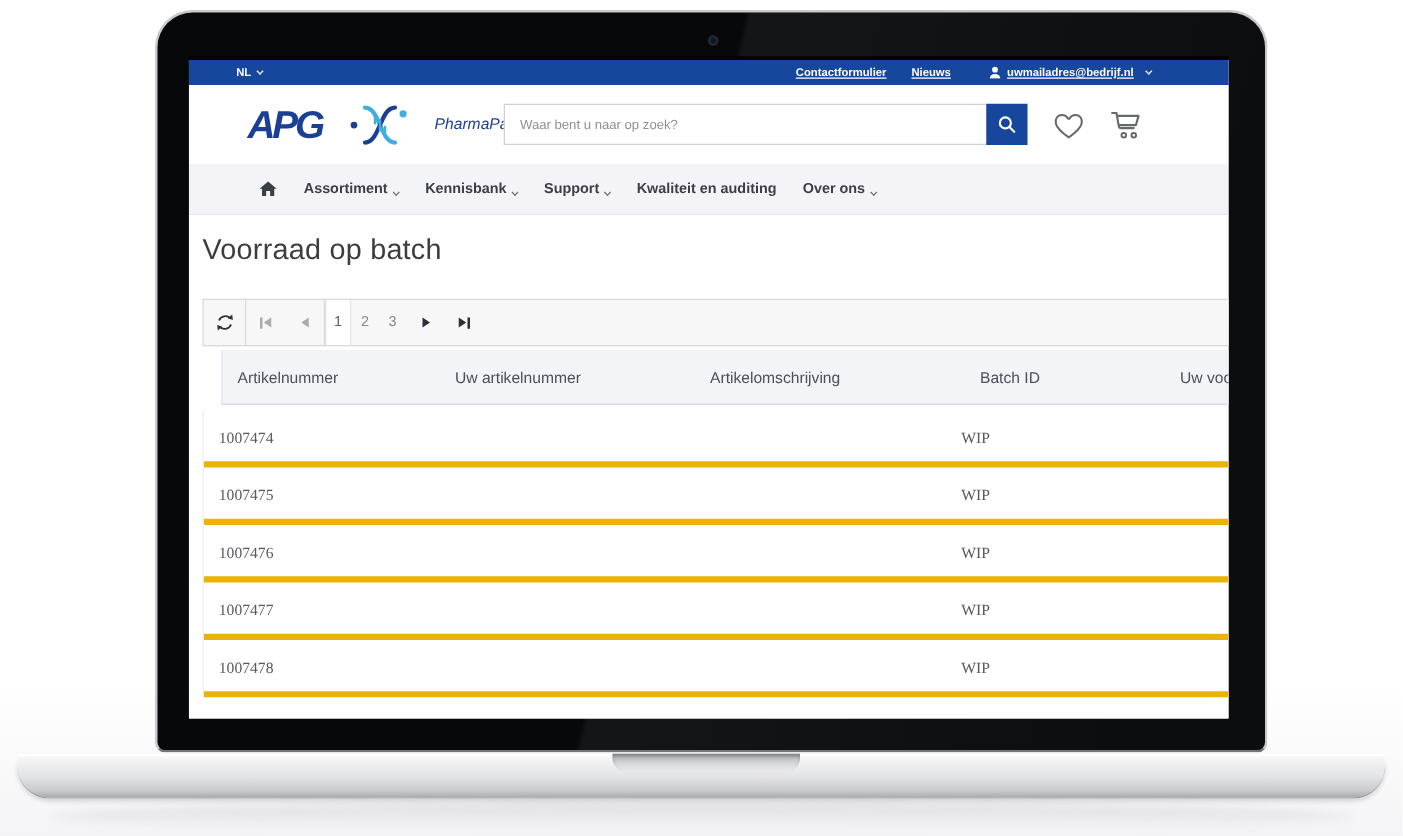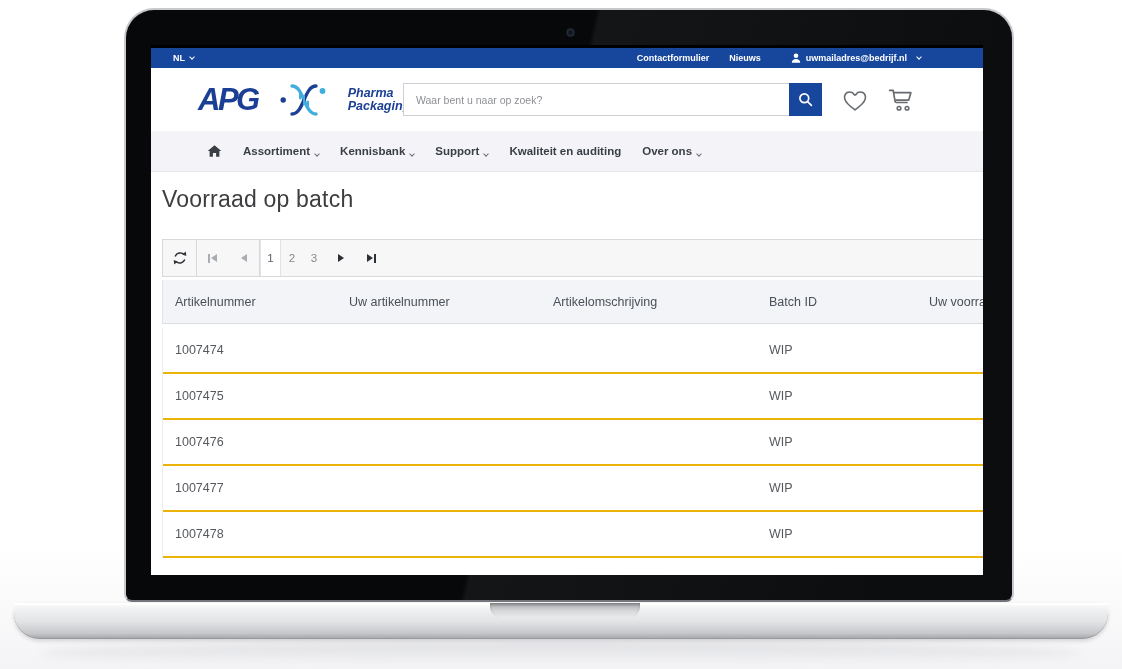--- a/index.html
+++ b/index.html
@@ -27,31 +27,31 @@
        background:linear-gradient(#adaeb1,#d8d9db 55%,#ececee);box-shadow:inset 0 2px 3px rgba(0,0,0,.28);}
   .reflection{position:absolute;left:40px;top:641px;width:1042px;height:24px;
        background:linear-gradient(rgba(190,191,196,.45),rgba(255,255,255,0));filter:blur(4px);border-radius:50%;}
 
   
   .page{position:absolute;left:0;top:3px;width:832px;height:527px;background:#fff;overflow:hidden;color:#333;}
 
   
   .topbar{position:absolute;left:0;top:0;width:100%;height:20px;background:var(--brand-blue);
        display:flex;align-items:center;color:#fff;font-size:9px;font-weight:bold;}
-  .topbar .lang{margin-left:22px;display:flex;align-items:center;cursor:pointer;}
-  .topbar .right{margin-left:auto;margin-right:62px;display:flex;align-items:center;gap:20px;}
+  .topbar .lang{margin-left:38px;display:flex;align-items:center;cursor:pointer;}
+  .topbar .right{margin-left:auto;margin-right:62px;display:flex;align-items:center;gap:20px;text-decoration:underline;}
   .topbar .user{display:flex;align-items:center;gap:5px;margin-left:10px;cursor:pointer;}
   .chev{display:inline-block;width:4px;height:4px;border-right:1.4px solid currentColor;border-bottom:1.4px solid currentColor;
        transform:rotate(45deg);margin-left:5px;margin-bottom:2px;}
 
   
   .site-header{position:absolute;left:0;top:20px;width:100%;height:63px;background:#fff;}
   .logo{position:absolute;left:47px;top:50%;transform:translateY(-50%);display:flex;align-items:center;gap:22px;cursor:pointer;}
   .logo-apg{font-size:31px;font-weight:bold;font-style:italic;letter-spacing:-2.5px;color:var(--brand-navy);line-height:1;}
-  .logo-tag{display:flex;flex-direction:column;font-size:12.5px;line-height:13px;font-weight:bold;font-style:italic;color:var(--brand-navy);}
+  .logo-tag{display:flex;flex-direction:row;font-size:12.5px;line-height:13px;font-weight:normal;font-style:italic;color:var(--brand-navy);}
   .search-wrap{position:absolute;left:252px;top:15px;width:419px;height:48px;display:flex;}
   .search-input{flex:1;height:33px;border:1px solid #cfd0d5;border-right:none;padding:0 12px;font-size:10.5px;
        font-family:"Liberation Sans",sans-serif;color:#555;outline:none;}
   .search-input::placeholder{color:#8e9095;}
   .search-btn{width:33px;height:33px;background:var(--brand-blue);border:none;display:flex;align-items:center;justify-content:center;cursor:pointer;}
   .hdr-icon{position:absolute;top:50%;transform:translateY(-50%);background:none;border:none;cursor:pointer;color:#66696e;}
   .hdr-icon.heart{left:691px;}
   .hdr-icon.cart{left:737px;}
 
   
@@ -75,25 +75,25 @@
   .t-nav{width:31px;display:flex;gap:1px;align-items:center;justify-content:center;}
   .t-nav.disabled{color:#a9adb2;}
   .t-nav.enabled{color:#2c2f33;}
   .tri-r{width:0;height:0;border-top:4.5px solid transparent;border-bottom:4.5px solid transparent;border-left:6.5px solid currentColor;}
   .tri-l{width:0;height:0;border-top:4.5px solid transparent;border-bottom:4.5px solid transparent;border-right:6.5px solid currentColor;}
   .bar{width:2px;height:9px;background:currentColor;}
   .t-page{width:22px;font-size:11.5px;color:#85898f;font-family:"Liberation Sans",sans-serif;}
   .t-page.current{width:21px;background:#fff;color:#5c6066;border-left:1px solid #e2e3e7;border-right:1px solid #e2e3e7;}
 
   
-  .thead{position:absolute;left:11px;right:0;top:108px;height:44px;background:var(--table-header-bg);
+  .thead{position:absolute;left:26px;right:0;top:108px;height:44px;background:var(--table-header-bg);
        border-bottom:1px solid #d9dce1;border-left:1px solid #e2e4e9;white-space:nowrap;overflow:hidden;}
   .thead span{position:absolute;line-height:44px;font-size:12.5px;color:#4a5058;}
   .tbody{position:absolute;left:11px;right:0;top:156px;border-left:1px solid #eceef1;white-space:nowrap;overflow:hidden;}
-  .trow{position:relative;height:46px;border-bottom:2px solid #eab308;}
+  .trow{position:relative;height:46px;border-bottom:5px solid #eab308;font-family:Liberation Serif, serif;}
   .trow span{position:absolute;line-height:45px;font-size:12.5px;color:#56595e;}
   .c0{left:12px;} .c1{left:186px;} .c2{left:390px;} .c3{left:606px;} .c4{left:766px;}
 
   svg{display:block;}
 </style>
 </head>
 <body>
 
 <div class="lid">
   <div class="webcam"></div>

